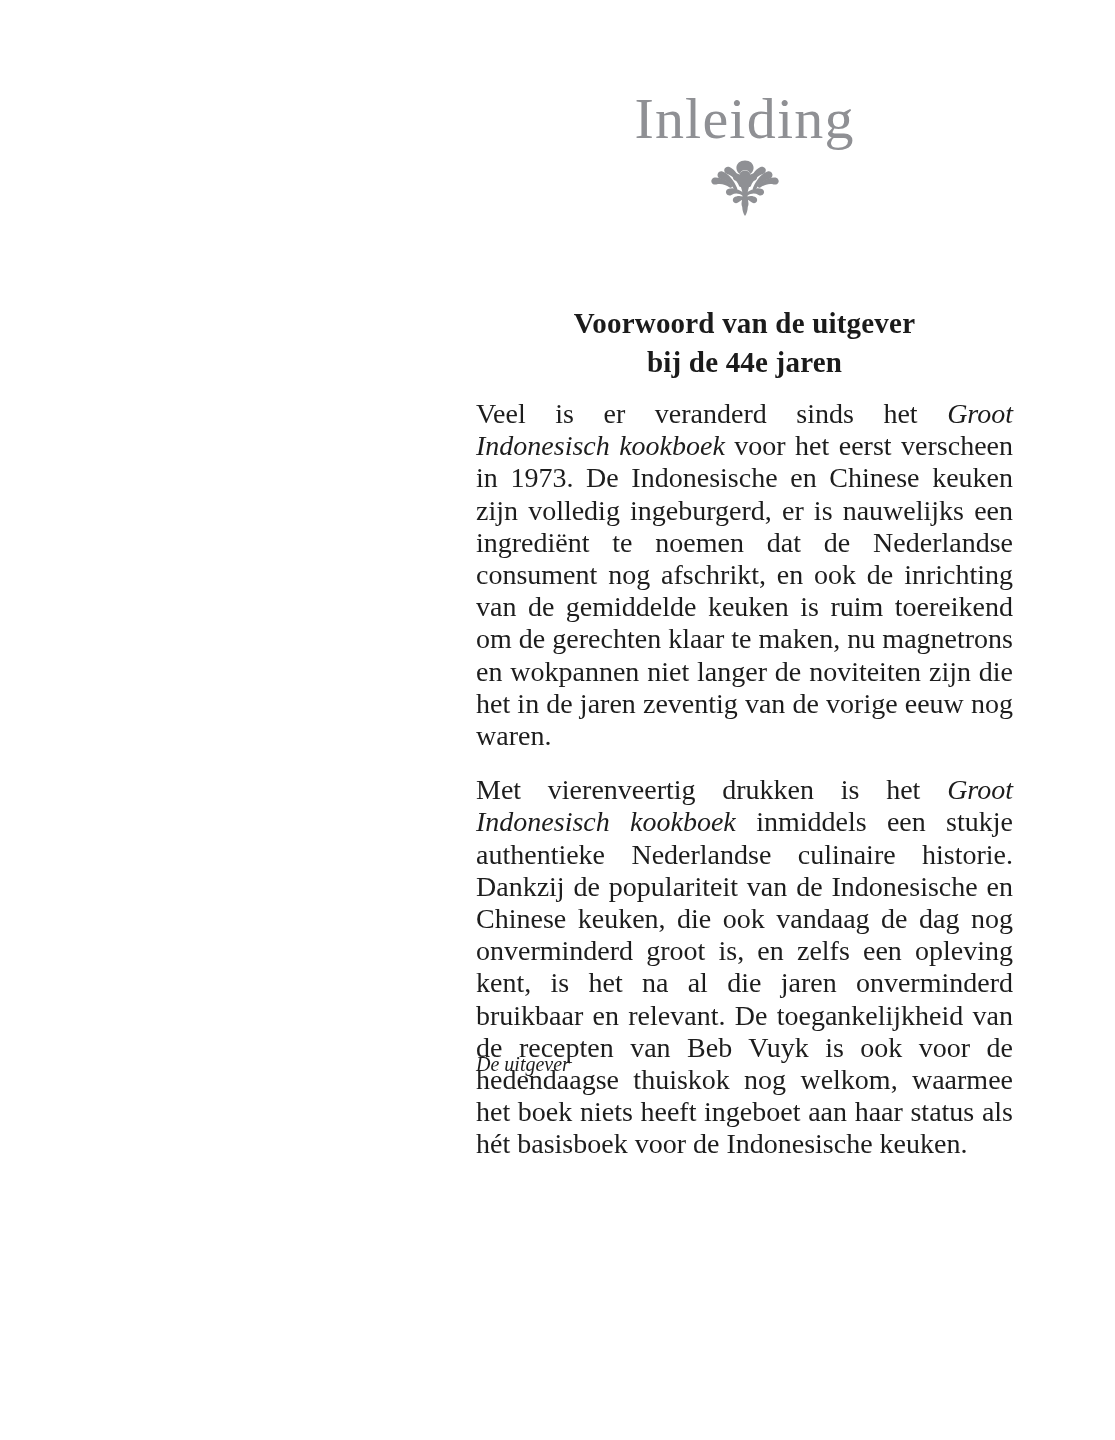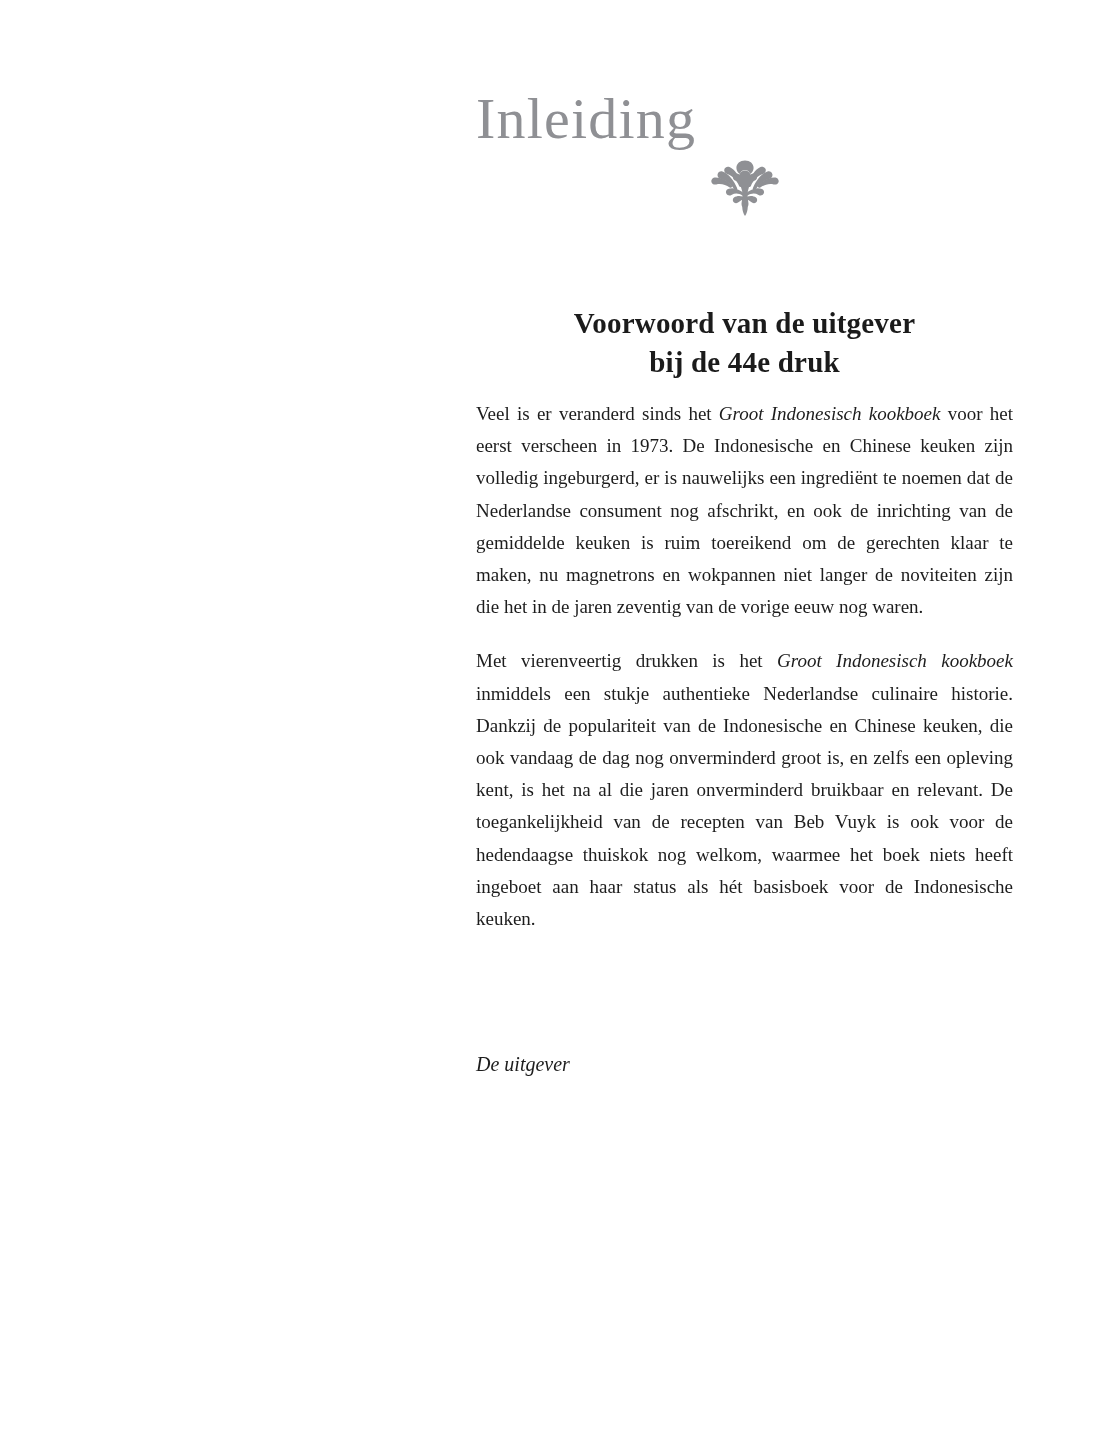--- a/index.html
+++ b/index.html
@@ -21,20 +21,21 @@
     background: #ffffff;
     box-sizing: border-box;
   }
 
   
   .chapter-head {
     position: absolute;
     left: 476px;
     top: 90px;
     width: 537px;
+    text-align: center;
   }
 
   .chapter-title {
     font-family: "Liberation Serif", "DejaVu Serif", serif;
     font-size: 58px;
     font-weight: 400;
     line-height: 1.0;
     color: #8f9094;
     letter-spacing: 1.2px;
     margin: 0;
@@ -73,21 +74,21 @@
   
   .body-copy {
     position: absolute;
     left: 476px;
     top: 398px;
     width: 537px;
   }
 
   .para {
     font-family: "Liberation Serif", "DejaVu Serif", serif;
-    font-size: 19px;
+    font-size: 28px;
     line-height: 32.2px;
     color: #1d1d1d;
     text-align: justify;
     text-justify: inter-word;
     margin: 0 0 22px 0;
     hyphens: manual;
   }
   .para:last-child {
     margin-bottom: 11px;
   }
@@ -140,21 +141,21 @@
           <path d="M36 12.5c-3.3 0-5.6 2.5-5.6 6.0 0 4.2 1.2 9.2 2.4 13.6 0.6 2.2 0.9 4.6 0.7 6.8-0.2 2.6-1.0 4.9-1.0 7.0 0 2.6 1.6 4.4 3.5 4.4s3.5-1.8 3.5-4.4c0-2.1-0.8-4.4-1.0-7.0-0.2-2.2 0.1-4.6 0.7-6.8 1.2-4.4 2.4-9.4 2.4-13.6 0-3.5-2.3-6.0-5.6-6.0z"></path>
 
           <path d="M36 46.5c-1.6 0-2.7 1.3-2.7 3.2 0 2.6 1.1 6.0 2.7 8.3 1.6-2.3 2.7-5.7 2.7-8.3 0-1.9-1.1-3.2-2.7-3.2z"></path>
         </g>
       </svg>
     </div>
   </div>
 
   <div class="section-heading">
     <span class="hl">Voorwoord van de uitgever</span>
-    <span class="hl">bij de 44e druk</span>
+    <span class="hl">bij de 44e jaren</span>
   </div>
 
   <div class="body-copy">
 
     <p class="para"><span>Veel is er veranderd sinds het </span><span class="bt">Groot Indonesisch kookboek</span><span> voor het eerst verscheen in 1973. De Indonesische en Chinese keuken zijn volledig ingeburgerd, er is nauwelijks een ingrediënt te noemen dat de Nederlandse consument nog afschrikt, en ook de inrichting van de gemiddelde keuken is ruim toereikend om de gerechten klaar te maken, nu magnetrons en wokpannen niet langer de noviteiten zijn die het in de jaren zeventig van de vorige eeuw nog waren.</span></p>
 
     <p class="para"><span>Met vierenveertig drukken is het </span><span class="bt">Groot Indonesisch kookboek</span><span> inmiddels een stukje authentieke Nederlandse culinaire historie. Dankzij de populariteit van de Indonesische en Chinese keuken, die ook vandaag de dag nog onverminderd groot is, en zelfs een opleving kent, is het na al die jaren onverminderd bruikbaar en relevant. De toegankelijkheid van de recepten van Beb Vuyk is ook voor de hedendaagse thuiskok nog welkom, waarmee het boek niets heeft inge­boet aan haar status als hét basisboek voor de Indonesische keuken.</span></p>
 
   </div>
 

